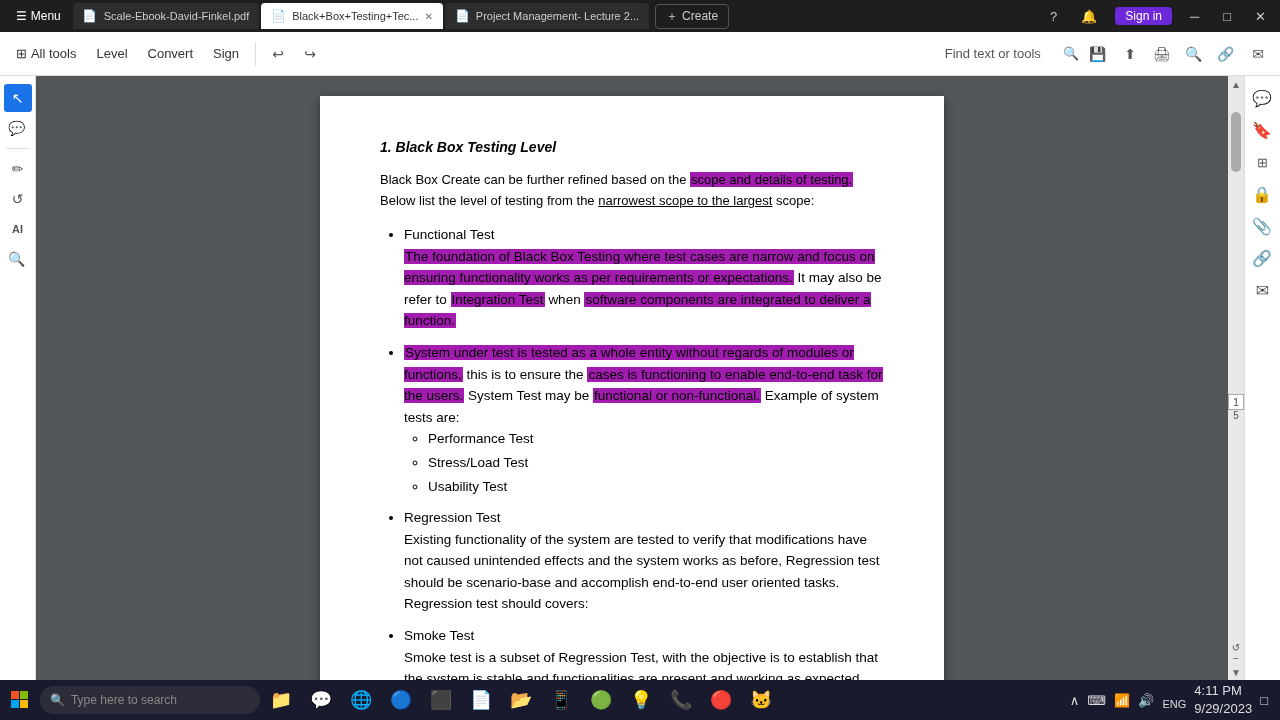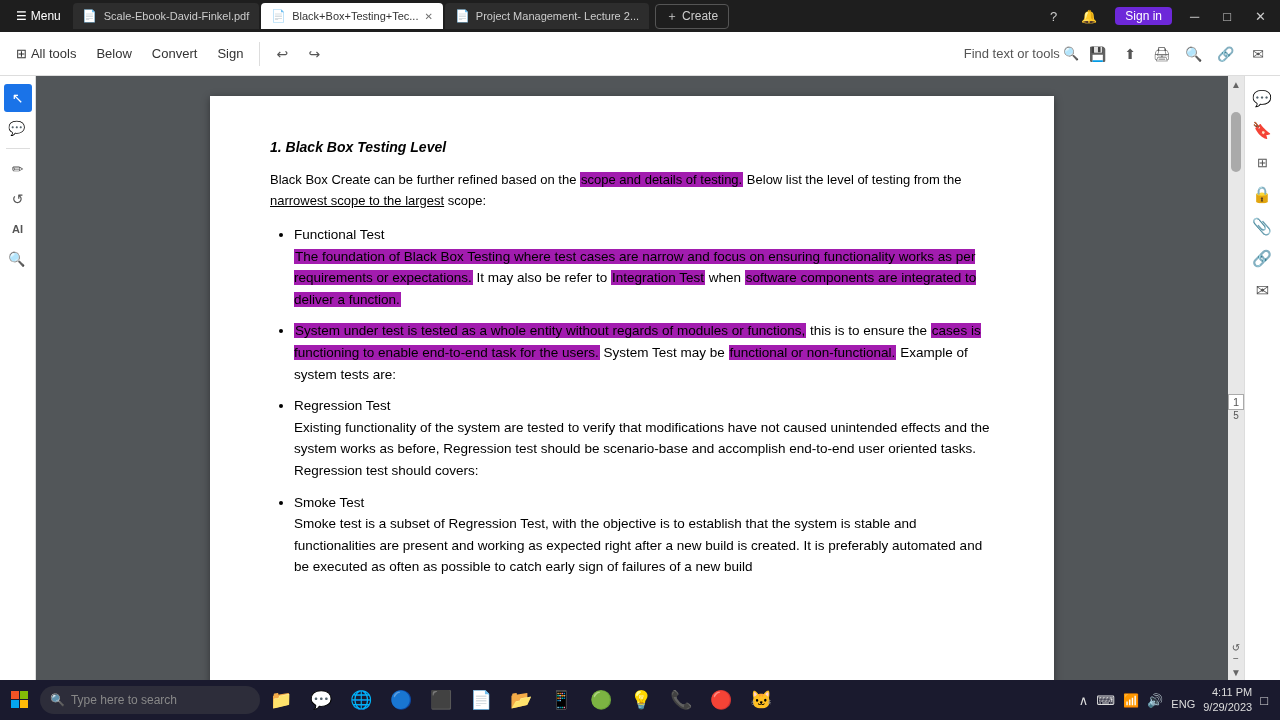--- a/index.html
+++ b/index.html
@@ -103,21 +103,21 @@
     .toolbar-divider {
       width: 1px;
       height: 24px;
       background: #ddd;
       margin: 0 4px;
     }
     .toolbar-spacer { flex: 1; }
     .find-tools {
       display: flex;
       align-items: center;
-      gap: 4px;
+      gap: 23px;
       color: #555;
       font-size: 13px;
     }
     .sign-in-btn {
       padding: 5px 14px;
       background: #6d28d9;
       color: white;
       border: none;
       border-radius: 4px;
       font-size: 13px;
@@ -183,21 +183,21 @@
     }
     .pdf-container {
       flex: 1;
       overflow-y: auto;
       display: flex;
       justify-content: center;
       padding: 20px;
     }
     .pdf-page {
       background: white;
-      width: 844px;
+      width: 624px;
       min-height: 600px;
       padding: 40px 60px;
       box-shadow: 0 2px 8px rgba(0,0,0,0.4);
       font-size: 13.5px;
       line-height: 1.6;
       color: #000;
     }
 
     
     .right-sidebar {
@@ -311,22 +311,21 @@
     }
     .taskbar-tray {
       display: flex;
       align-items: center;
       gap: 8px;
       padding-right: 8px;
       color: #ddd;
       font-size: 11px;
     }
     .taskbar-time {
-      text-align: right;
-      font-size: 11px;
+      font-size: 13px;
       color: #ddd;
       line-height: 1.4;
     }
     .tray-icon {
       font-size: 13px;
       color: #ddd;
       cursor: pointer;
     }
 
     
@@ -395,21 +394,21 @@
     <span class="ctrl-btn ctrl-close">✕</span>
   </div>
 </div>
 
 <div class="toolbar">
   <button class="toolbar-btn">
     <span>⊞</span>
     <span>All tools</span>
   </button>
   <button class="toolbar-btn">
-    <span>Below</span>
+    <span>Level</span>
   </button>
   <button class="toolbar-btn">
     <span>Convert</span>
   </button>
   <button class="toolbar-btn">
     <span>Sign</span>
   </button>
   <div class="toolbar-divider"></div>
   <div class="toolbar-icon-btn">↩</div>
   <div class="toolbar-icon-btn">↪</div>
@@ -470,20 +469,25 @@
 
           <li>
             <div class="item-body">
               <span class="highlight-yellow">System under test is tested as a whole entity without regards of modules or functions,</span>
               <span> this is to ensure the </span>
               <span class="highlight-yellow">cases is functioning to enable end-to-end task for the users.</span>
               <span> System Test may be </span>
               <span class="highlight-yellow">functional or non-functional.</span>
               <span> Example of system tests are:</span>
             </div>
+            <ul class="sub-list">
+              <li>Performance Test</li>
+              <li>Stress/Load Test</li>
+              <li>Usability Test</li>
+            </ul>
           </li>
 
           <li>
             <div class="item-title">Regression Test</div>
             <div class="item-body">
               Existing functionality of the system are tested to verify that modifications have not caused unintended effects and the system works as before, Regression test should be scenario-base and accomplish end-to-end user oriented tasks. Regression test should covers:
             </div>
           </li>
 
           <li>

